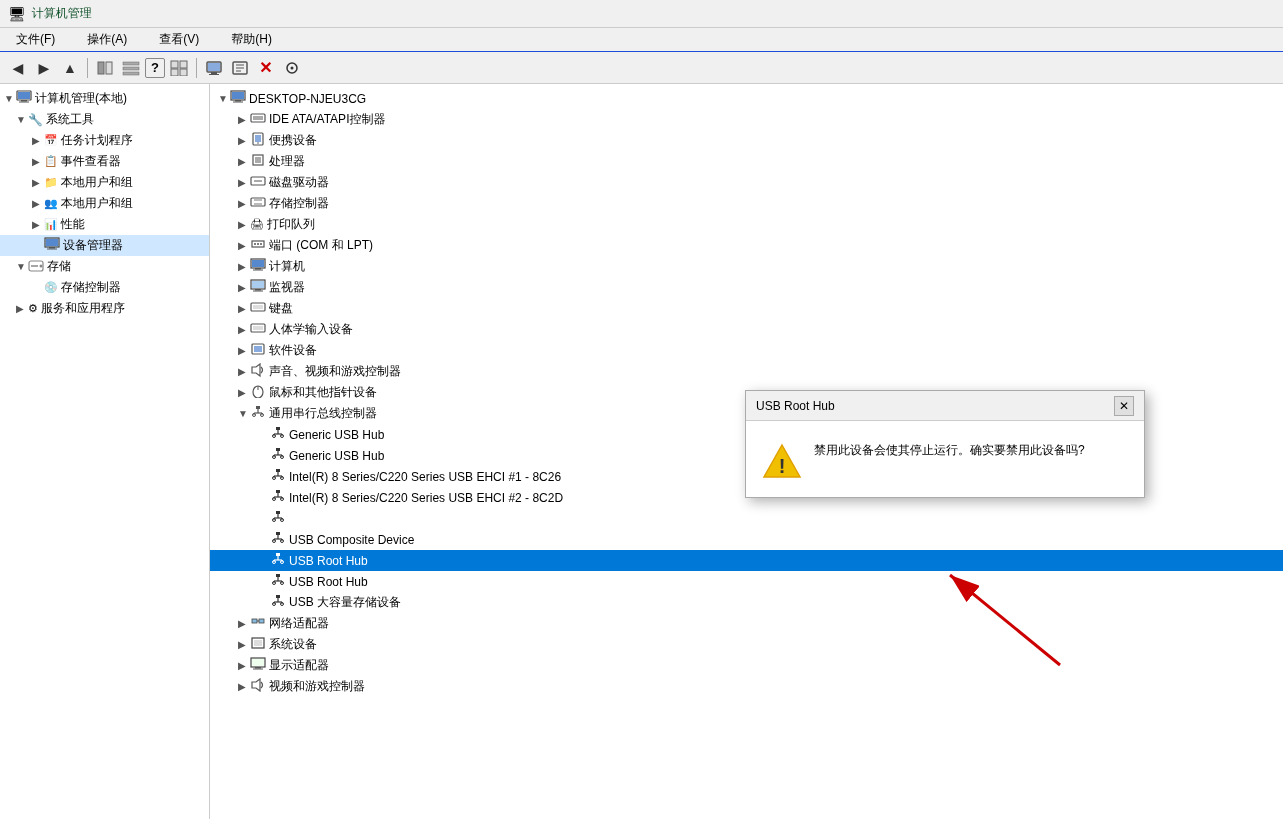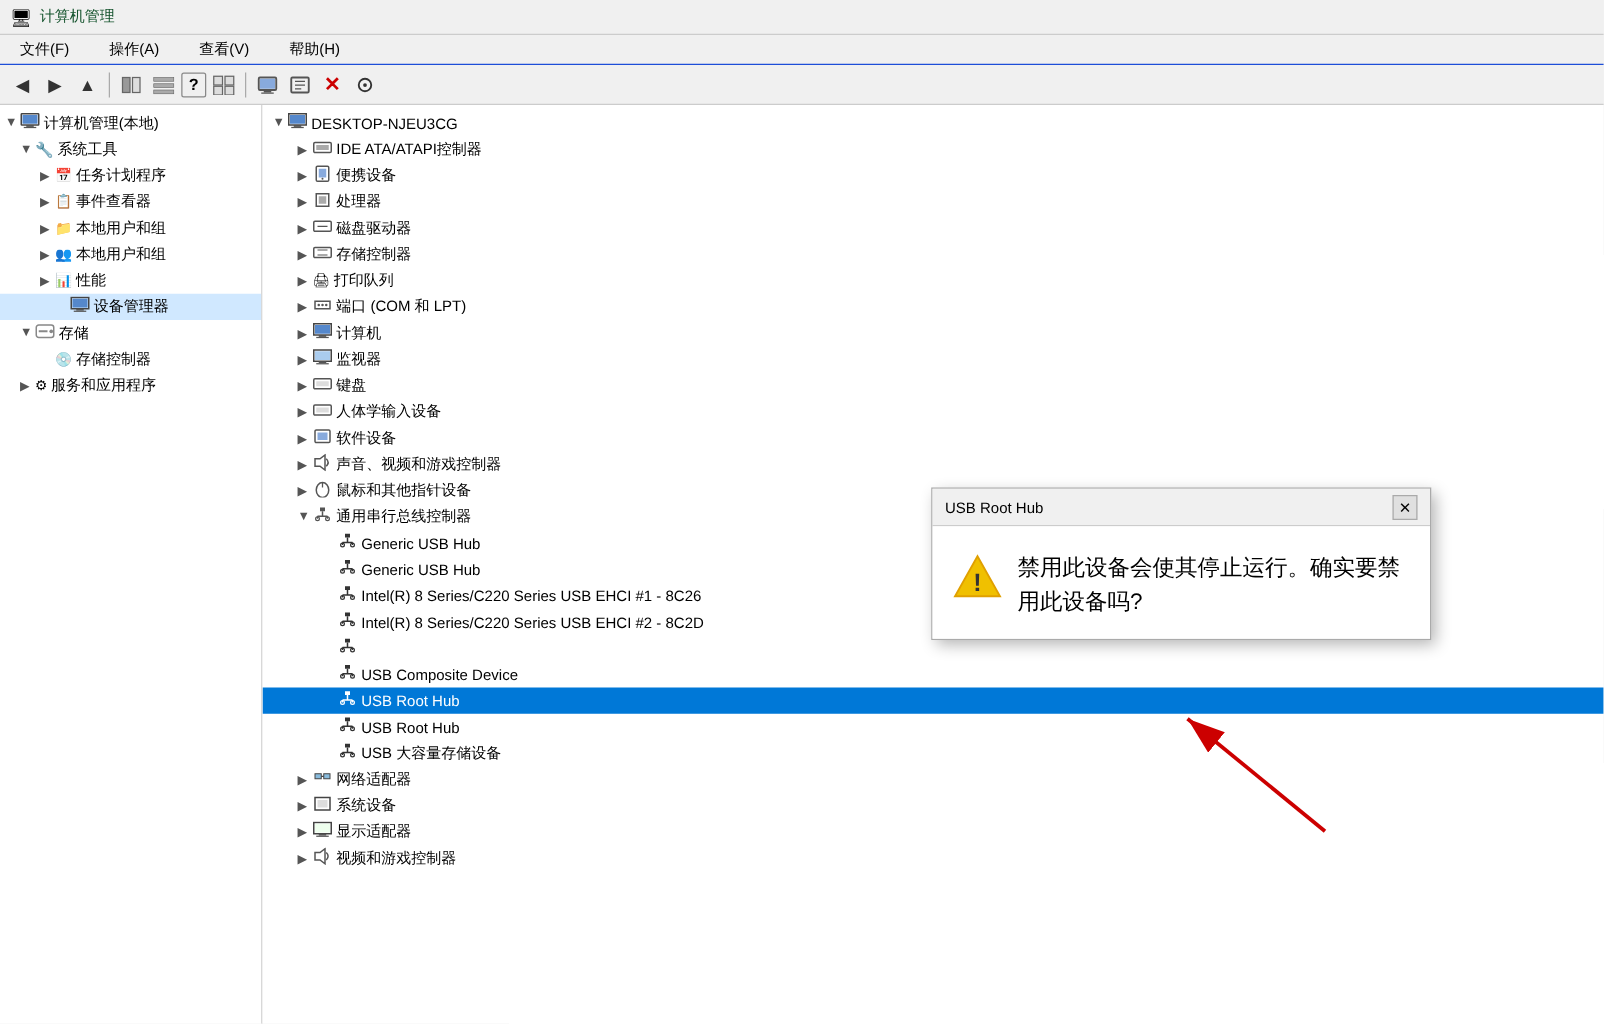--- a/index.html
+++ b/index.html
@@ -158,21 +158,21 @@
       align-items: flex-start;
       gap: 12px;
       background: #fff;
     }
     .dialog-warning-icon {
       width: 40px; height: 40px;
       min-width: 40px;
       display: flex; align-items: center; justify-content: center;
     }
     .dialog-message {
-      font-size: 18px;
+      font-size: 12px;
       color: #000;
       line-height: 1.5;
     }
     .dialog-footer {
       padding: 10px 16px;
       display: flex;
       justify-content: flex-end;
       gap: 8px;
       background: #f0f0f0;
       border-top: 1px solid #ddd;
@@ -316,21 +316,21 @@
       <span class="icon" style="font-size:11px;">👥</span>
       <span>本地用户和组</span>
     </div>
 
     <div class="sidebar-item" style="padding-left:32px;">
       <span class="expand-arrow">▶</span>
       <span class="icon" style="font-size:11px;">📊</span>
       <span>性能</span>
     </div>
 
-    <div class="sidebar-item selected" style="padding-left:44px;">
+    <div class="sidebar-item selected" style="padding-left:32px;">
       <span class="expand-arrow" style="width:10px;"> </span>
       <span class="icon">
         <svg width="16" height="14" viewBox="0 0 16 14">
             <rect x="1" y="1" width="14" height="9" fill="none" stroke="#444" stroke-width="1.2"></rect>
             <rect x="2" y="2" width="12" height="7" fill="#5588cc"></rect>
             <rect x="5" y="10" width="6" height="1.5" fill="#555"></rect>
             <rect x="3" y="11.5" width="10" height="1" fill="#555"></rect>
           </svg>
       </span>
       <span>设备管理器</span>

